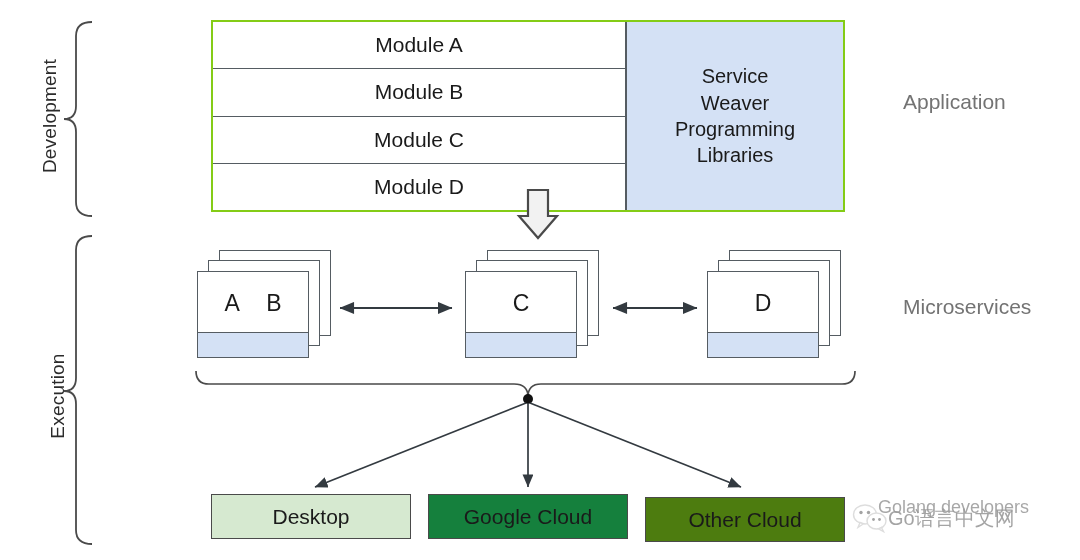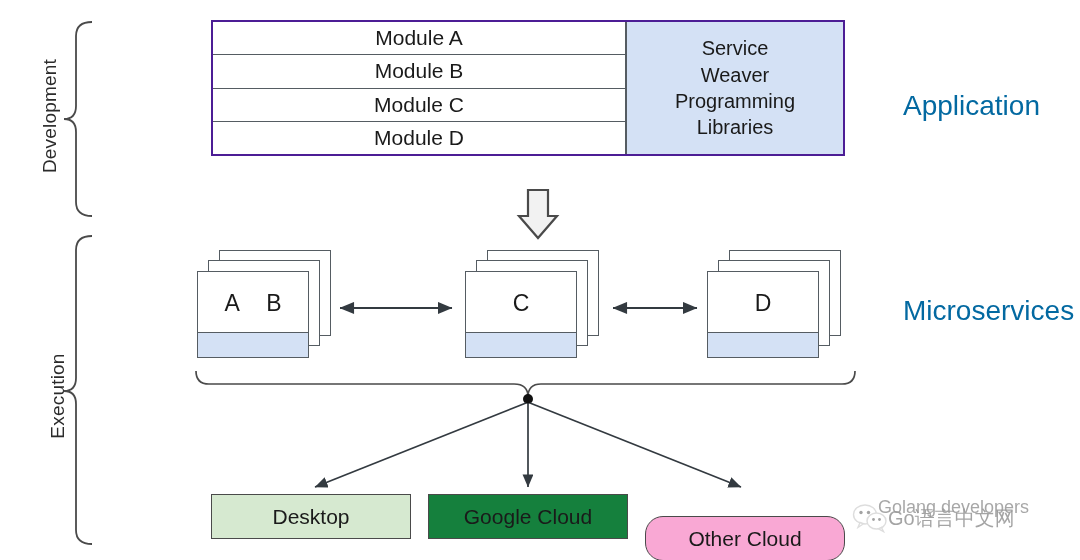--- a/index.html
+++ b/index.html
@@ -42,34 +42,34 @@
     left: -62px;
     top: 385px;
     width: 240px;
     text-align: center;
     transform: rotate(-90deg);
   }
 
   
   .side-label {
     position: absolute;
-    font-size: 28px;
-    color: #0369a1;
+    font-size: 21px;
+    color: #737373;
     white-space: nowrap;
   }
   #label-application { left: 903px; top: 90px; }
   #label-microservices { left: 903px; top: 295px; }
 
   
   #app-block {
     left: 211px;
     top: 20px;
     width: 634px;
-    height: 136px;
-    border: 2px solid #4c1d95;
+    height: 192px;
+    border: 2px solid #84cc16;
     box-sizing: border-box;
     display: flex;
     background: #ffffff;
   }
   #module-column {
     width: 412px;
     display: flex;
     flex-direction: column;
     box-sizing: border-box;
   }
@@ -147,21 +147,21 @@
     border: 1.6px solid #4a4a4a;
     box-sizing: border-box;
     display: flex;
     align-items: center;
     justify-content: center;
     font-size: 21px;
     color: #1a1a1a;
   }
   #target-0 { left: 211px; top: 494px; width: 200px; background: #d6e9d0; }
   #target-1 { left: 428px; top: 494px; width: 200px; background: #15803d; }
-  #target-2 { left: 645px; top: 516px; width: 200px; background: #f9a8d4; border-radius: 18px; }
+  #target-2 { left: 645px; top: 497px; width: 200px; background: #4d7c0f; }
 
   
   #vector-layer {
     position: absolute;
     left: 0; top: 0;
     width: 1080px;
     height: 560px;
     pointer-events: none;
   }
 

